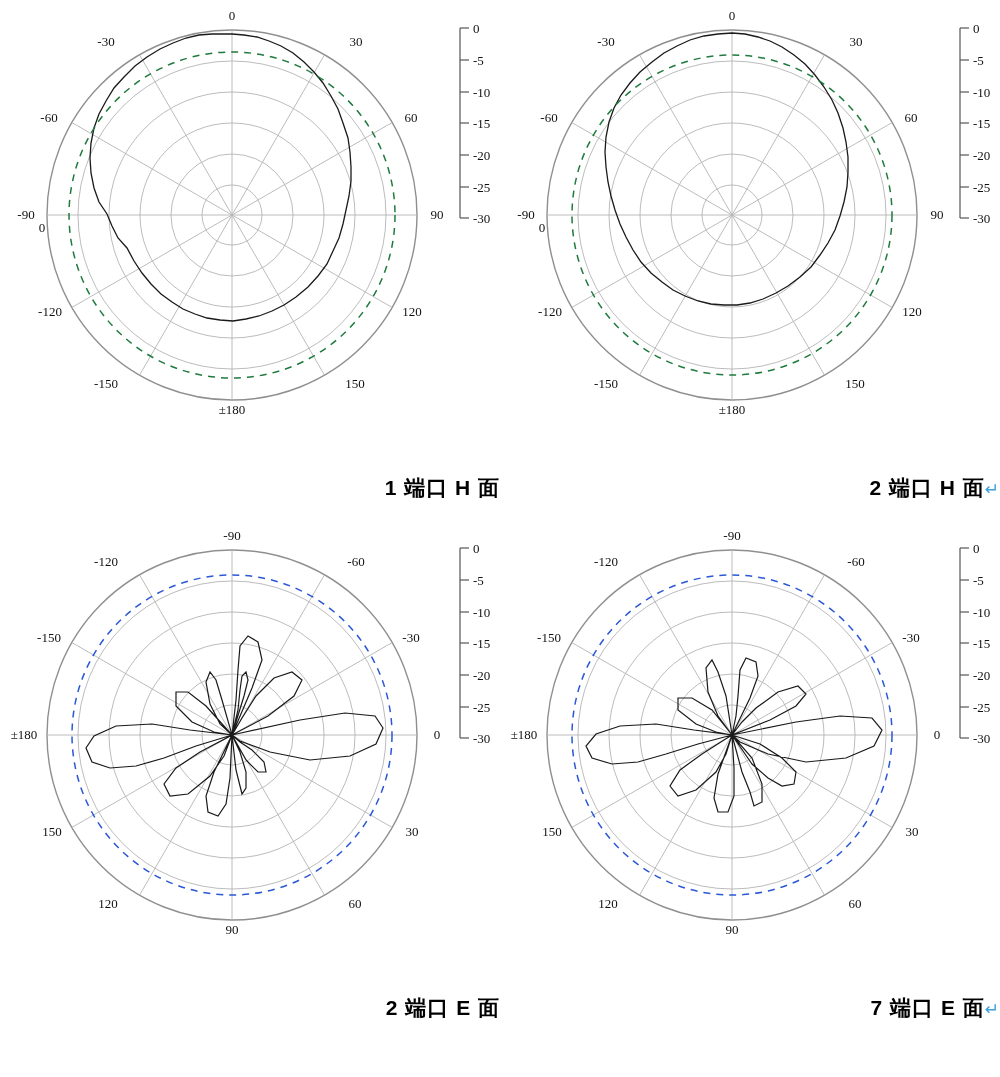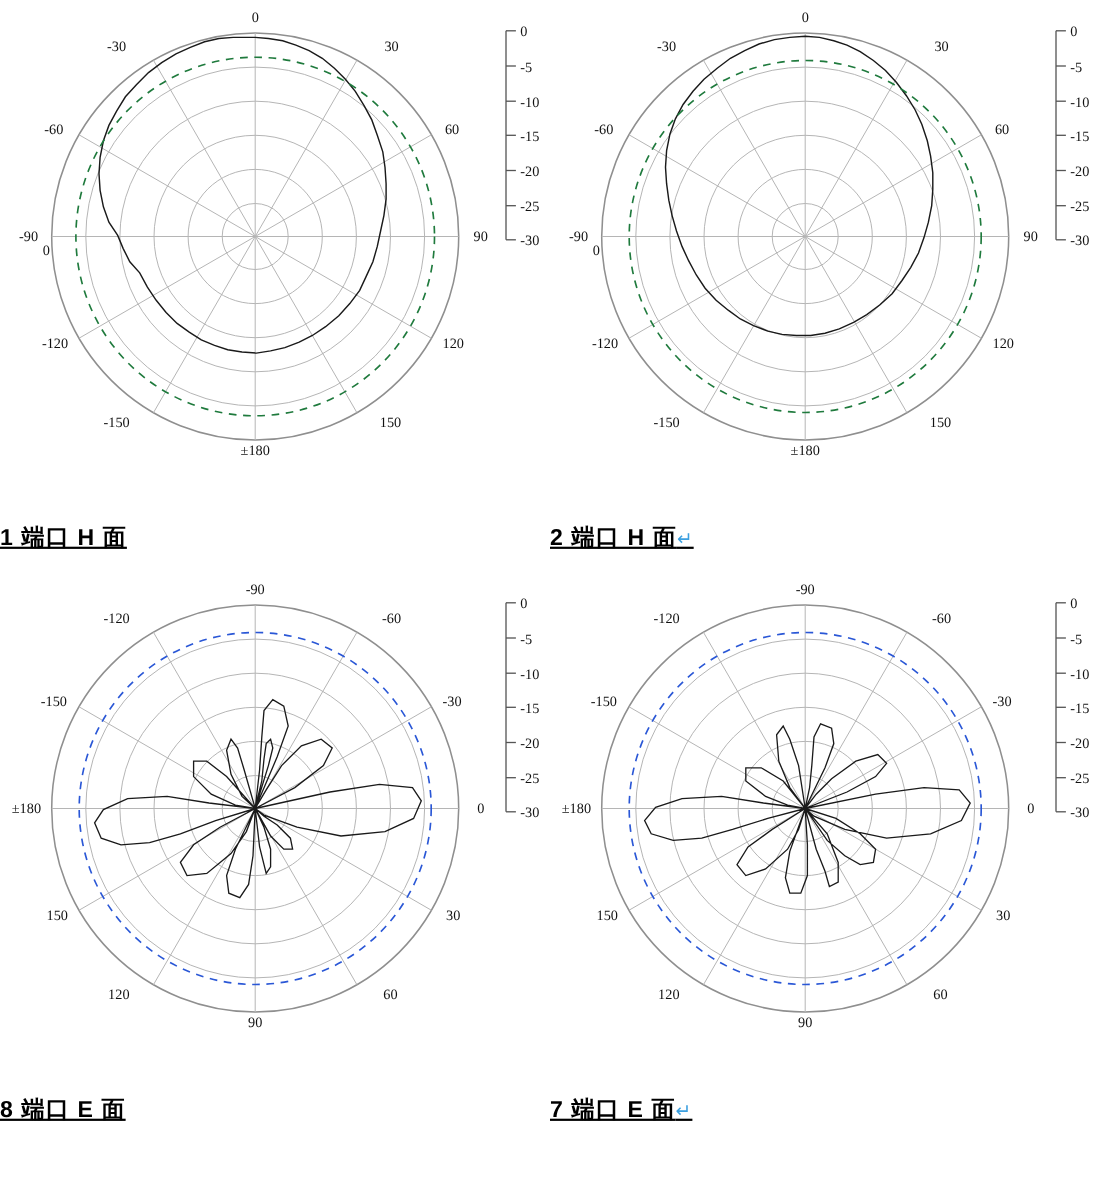--- a/index.html
+++ b/index.html
@@ -26,26 +26,25 @@
   .plot-wrap {
     position: relative;
     width: 500px;
     height: 440px;
   }
   .caption {
     position: absolute;
     bottom: 18px;
     left: 0;
     width: 500px;
-    text-align: left;
+    text-align: right;
     font-size: 21px;
     font-weight: bold;
     letter-spacing: 1px;
     font-family: "Liberation Sans", sans-serif;
-    text-decoration: underline;
   }
   .caption .pilcrow {
     color: #3ca0e0;
     font-weight: normal;
     font-size: 17px;
   }
   svg { display: block; }
   text { font-family: "Liberation Serif", serif; }
 </style>
 </head>
@@ -249,21 +248,21 @@
             <text x="473" y="97">-10</text>
             <text x="473" y="128">-15</text>
             <text x="473" y="160">-20</text>
             <text x="473" y="192">-25</text>
             <text x="473" y="223">-30</text>
           </g>
         </g>
       </svg>
     </div>
     <div class="caption">
-      <span>8 端口 E 面</span><span class="pilcrow"></span>
+      <span>2 端口 E 面</span><span class="pilcrow"></span>
     </div>
   </div>
 
   <div class="cell">
     <div class="plot-wrap">
       <svg width="500" height="440" viewBox="0 0 500 440">
         <g>
           <circle cx="232" cy="215" r="185" fill="none" stroke="#8f8f8f" stroke-width="1.4"></circle>
           <circle cx="232" cy="215" r="154" fill="none" stroke="#b4b4b4" stroke-width="0.9"></circle>
           <circle cx="232" cy="215" r="123" fill="none" stroke="#b4b4b4" stroke-width="0.9"></circle>

